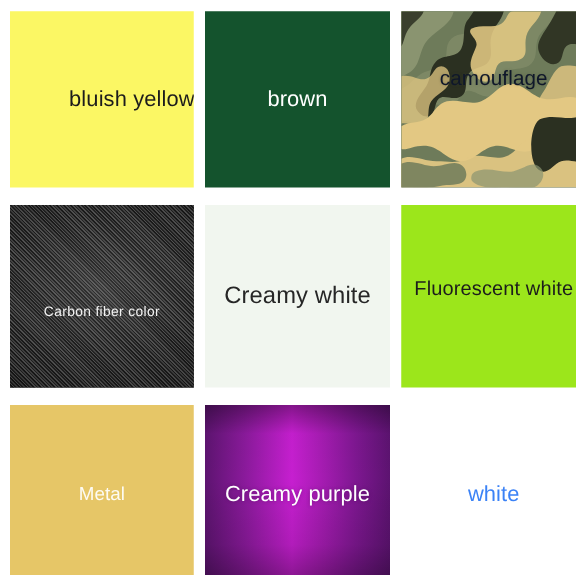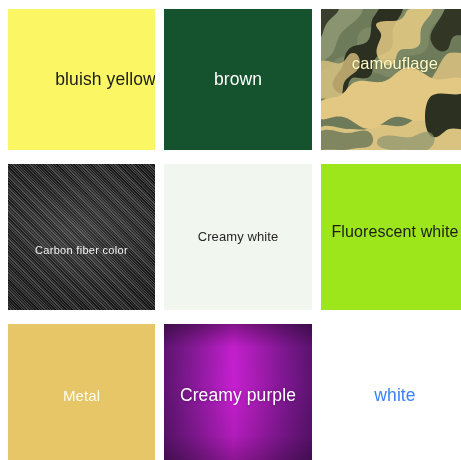--- a/index.html
+++ b/index.html
@@ -71,21 +71,21 @@
     background: #6e7b5a;
   }
   .camo-svg {
     position: absolute;
     inset: 0;
     width: 100%;
     height: 100%;
     display: block;
   }
   .sw-camouflage .swatch-label {
-    color: #fef9c3;
+    color: #0f172a;
     font-size: 16.5px;
     transform: translateY(-16px);
     text-shadow: 0 0 2px rgba(60,65,45,.35);
   }
 
   
   .sw-carbon {
     background:
       radial-gradient(ellipse 120% 90% at 50% 45%,
         rgba(255,255,255,0.13) 0%,
@@ -117,21 +117,21 @@
     transform: translateY(8px);
     margin-top: 11px;
   }
 
   
   .sw-creamy-white {
     background: #f1f6ef;
   }
   .sw-creamy-white .swatch-label {
     color: #262626;
-    font-size: 13px;
+    font-size: 19px;
     text-align: right;
   }
 
   
   .sw-fluorescent-green {
     background: #9ce61b;
   }
   .sw-fluorescent-green .swatch-label {
     color: #1c1c1c;
     font-size: 16px;

